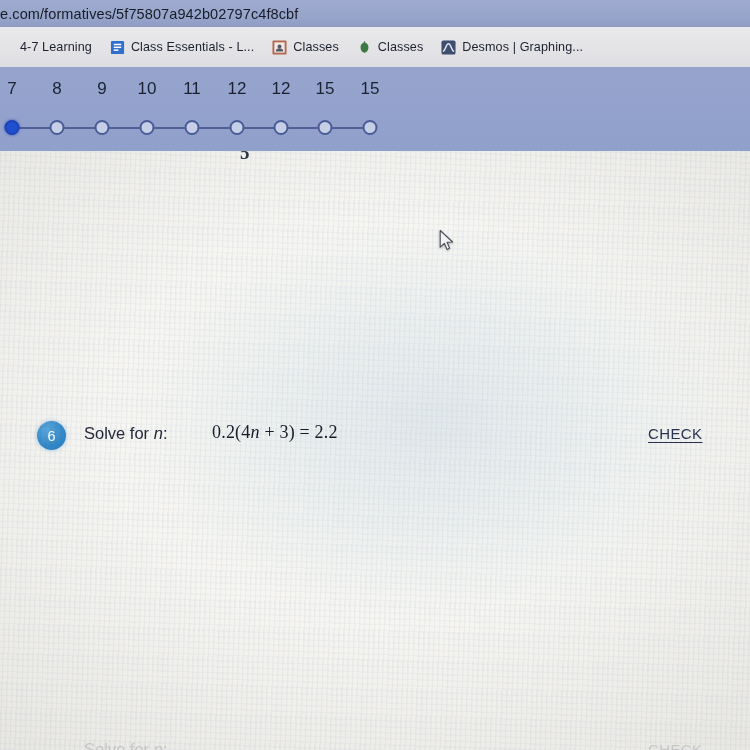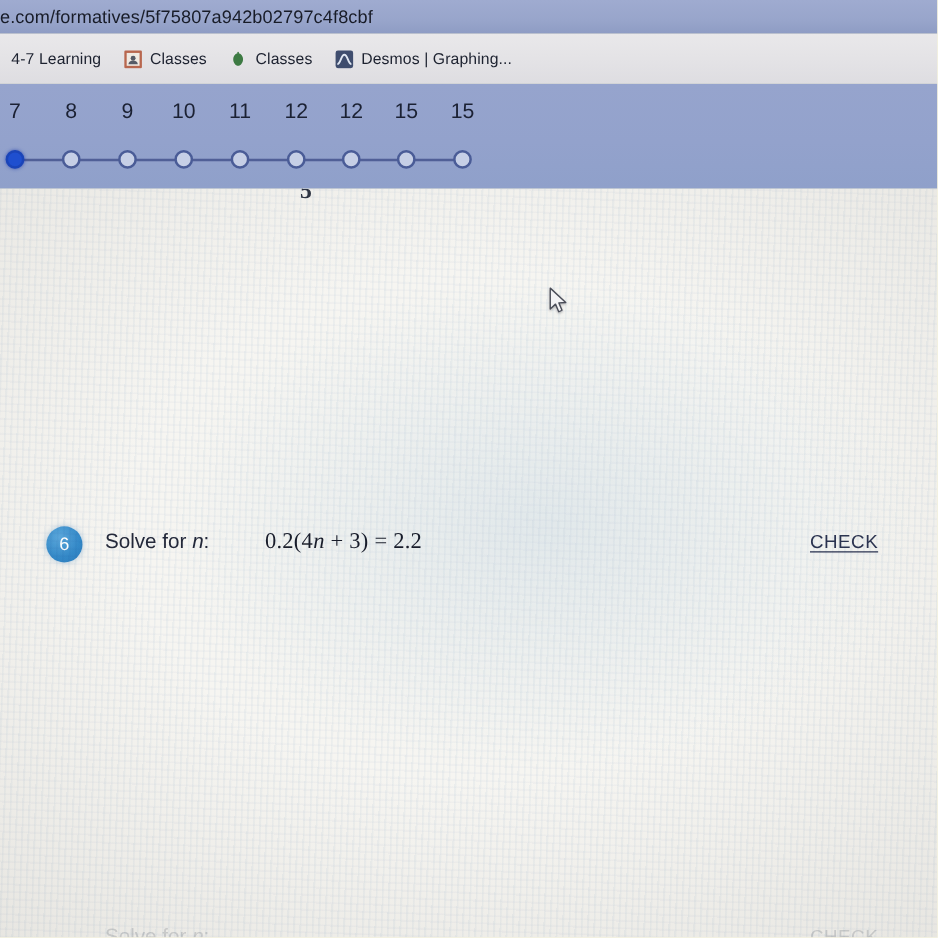--- a/index.html
+++ b/index.html
@@ -42,21 +42,21 @@
   }
 
   .bookmarks {
     position: absolute;
     left: 0; top: 27px;
     width: 750px; height: 40px;
     background: linear-gradient(180deg, #e9e8ea 0%, #e4e3e6 50%, #dedde1 100%);
     display: flex;
     align-items: center;
     overflow: hidden;
-    padding-left: 0;
+    padding-left: 11px;
     box-sizing: border-box;
   }
   .bm {
     display: flex;
     align-items: center;
     gap: 6px;
     padding: 2px 9px;
     white-space: nowrap;
     flex: 0 0 auto;
   }
@@ -232,20 +232,31 @@
     <span class="urlbar-text">e.com/formatives/5f75807a942b02797c4f8cbf</span>
   </div>
 
   <div class="bookmarks">
 
     <div class="bm">
       <span class="bm-label">4-7 Learning</span>
     </div>
 
 
+    <div class="bm">
+      <span class="bm-ico">
+        <svg viewBox="0 0 16 16" width="15" height="15">
+          <rect x="1" y="1" width="14" height="14" rx="1" fill="#2f6fd0"></rect>
+          <rect x="4" y="4" width="8" height="1.6" fill="#fff"></rect>
+          <rect x="4" y="7" width="8" height="1.6" fill="#fff"></rect>
+          <rect x="4" y="10" width="5" height="1.6" fill="#fff"></rect>
+        </svg>
+      </span>
+      <span class="bm-label">Class Essentials  - L...</span>
+    </div>
 
     <div class="bm">
       <span class="bm-ico">
         <svg viewBox="0 0 16 16" width="15" height="15">
           <rect x="0.5" y="0.5" width="15" height="15" rx="1" fill="#b8674f"></rect>
           <rect x="2.5" y="2.5" width="11" height="11" fill="#efe9e2"></rect>
           <circle cx="8" cy="7" r="2.1" fill="#555a66"></circle>
           <path d="M4 12.2c0-2.1 1.9-3.3 4-3.3s4 1.2 4 3.3z" fill="#555a66"></path>
         </svg>
       </span>

